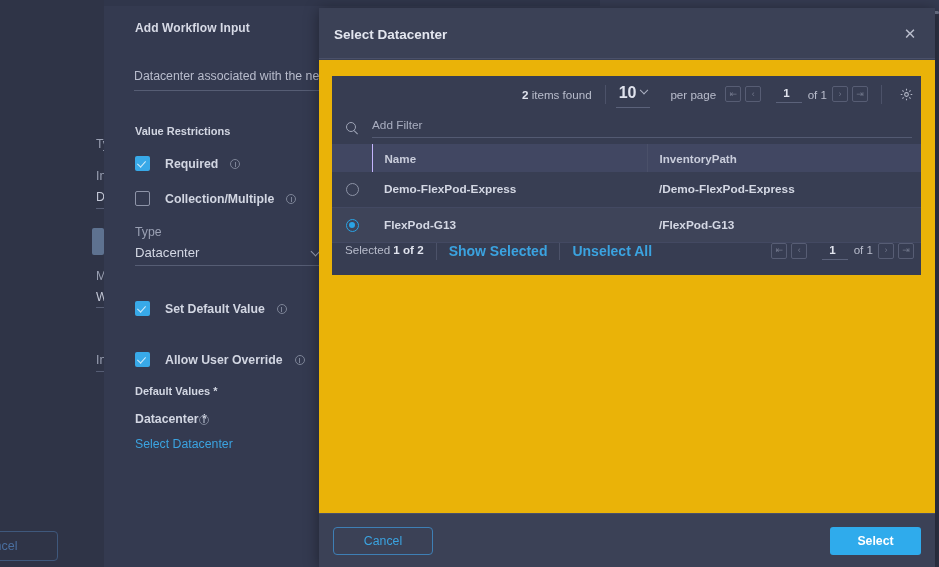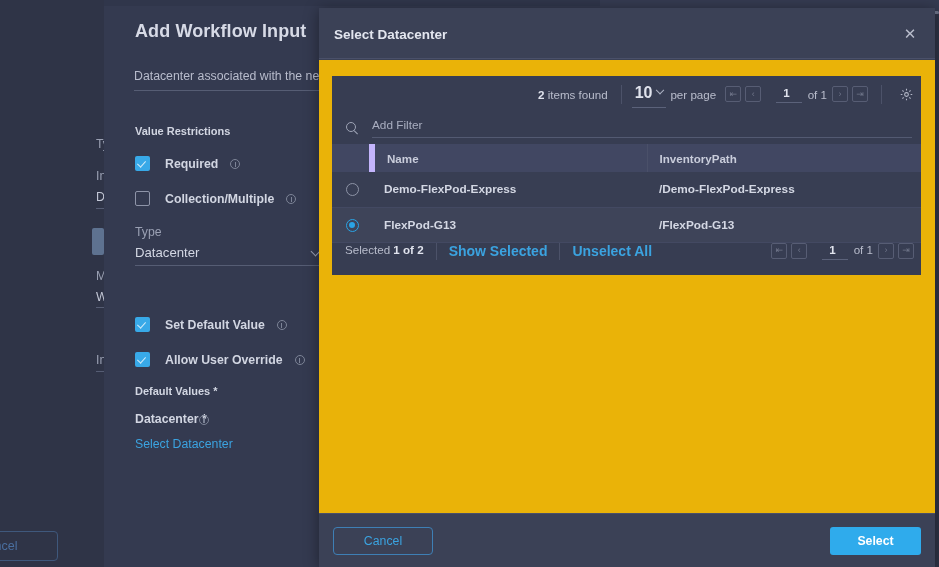--- a/index.html
+++ b/index.html
@@ -51,21 +51,21 @@
   .bg-panel-top-strip {
     position: absolute;
     left: 104px; top: 0;
     width: 496px; height: 6px;
     background: #30364b;
   }
 
   .form-title {
     position: absolute;
     left: 135px; top: 21px;
-    font-size: 18px;
+    font-size: 12px;
     font-weight: bold;
     color: #d7dae6;
     letter-spacing: .1px;
   }
 
   .form-desc {
     position: absolute;
     left: 134px; top: 69px;
     width: 185px;
     font-size: 12.3px;
@@ -106,21 +106,21 @@
   }
 
   .cbrow {
     position: absolute;
     display: flex;
     align-items: center;
     gap: 9px;
   }
   .cbrow.r1 { left: 135px; top: 156px; }
   .cbrow.r2 { left: 135px; top: 191px; }
-  .cbrow.r3 { left: 135px; top: 317px; }
+  .cbrow.r3 { left: 135px; top: 301px; }
   .cbrow.r4 { left: 135px; top: 352px; }
 
   .cbox {
     width: 15px; height: 15px;
     border-radius: 2px;
     position: relative;
     flex: none;
   }
   .cbox.on { background: #38a9e8; }
   .cbox.off { background: transparent; border: 1px solid #8e94a8; }
@@ -328,21 +328,21 @@
   }
   .pp-select .underline {
     position: absolute;
     left: -3px; bottom: -4px;
     width: 34px; height: 1px;
     background: #5b627a;
   }
   .pp-label {
     font-size: 11.6px;
     color: #b9bdcc;
-    margin-left: 7px;
+    margin-left: 23px;
   }
 
   .pg-btn {
     width: 16px; height: 16px;
     border: 1px solid #575d74;
     border-radius: 2px;
     display: flex;
     align-items: center;
     justify-content: center;
     color: #6f7589;
@@ -422,21 +422,21 @@
     background: #414762;
     text-align: left;
     font-size: 11.6px;
     font-weight: bold;
     color: #c9cddb;
     height: 28px;
     padding: 0;
   }
   .tbl th.c-sel { width: 40px; }
   .tbl th.c-name { width: 275px; padding-left: 12px;
-    border-left: 6px solid #c4b5fd; }
+    border-left: 1px solid #c4b5fd; }
   .tbl th.c-path { padding-left: 12px;
     border-left: 1px solid #4a5069; }
 
   .tbl td {
     font-size: 11.8px;
     font-weight: bold;
     color: #d4d8e4;
     height: 35px;
     padding: 0;
     border-bottom: 1px solid #434962;

